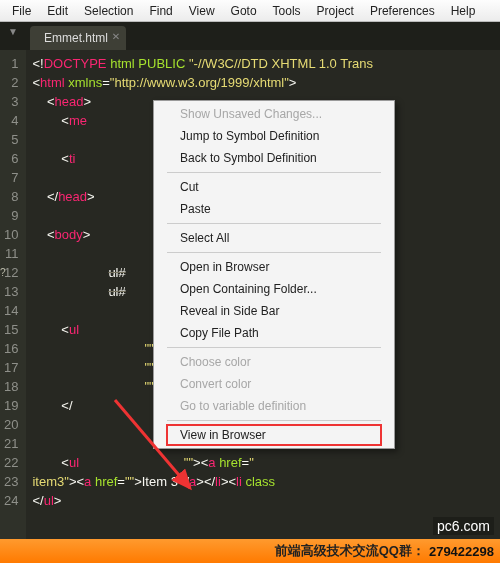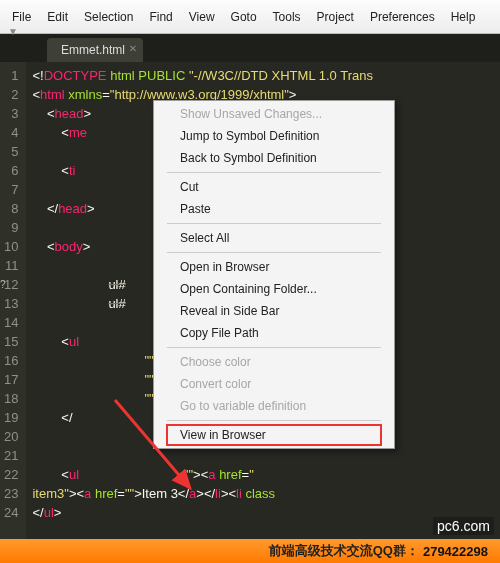--- a/index.html
+++ b/index.html
@@ -1,42 +1,42 @@
 <!DOCTYPE html>
 <html><head>
 <meta charset="utf-8">
 <style>
   * { margin: 0; padding: 0; box-sizing: border-box; font-family: "Segoe UI", Tahoma, sans-serif; }
   body { width: 500px; height: 563px; overflow: hidden; background: #272822; position: relative; }
-  .menubar { background: linear-gradient(#fdfdfd,#ececec); height: 34px; display: flex; align-items: center; padding: 0 4px; font-size: 12px; color: #222; border-bottom: 1px solid #bbb; }
+  .menubar { background: linear-gradient(#fdfdfd,#ececec); height: 22px; display: flex; align-items: center; padding: 0 4px; font-size: 12px; color: #222; border-bottom: 1px solid #bbb; }
   .menubar span { padding: 2px 8px; cursor: default; }
   .tabbar { background: #1e1f1a; height: 28px; display: flex; align-items: flex-end; padding-left: 30px; }
   .drop { position:absolute; left:8px; top:26px; color:#888; font-size:10px; }
-  .tab { background: #3e3f36; color: #ddd; font-size: 12px; padding: 5px 18px 5px 14px; border-top-left-radius: 4px; border-top-right-radius: 4px; position: relative; margin-left: 17px; }
+  .tab { background: #3e3f36; color: #ddd; font-size: 12px; padding: 5px 18px 5px 14px; border-top-left-radius: 4px; border-top-right-radius: 4px; position: relative; }
   .tab .x { position:absolute; right:6px; top:5px; color:#888; font-size:10px;}
   .editor { display: flex; height: calc(100% - 22px - 28px - 24px); font-family: Consolas, "Courier New", monospace; font-size: 13px; line-height: 19px; position: relative; }
   .gutter { background: #2f3129; color: #8f908a; text-align: right; padding: 4px 8px 4px 4px; user-select: none; }
   .gutter div { height: 19px; }
   .gutter .mark { position:relative; }
   .gutter .mark::before { content:"?"; position:absolute; left:-4px; color:#bba; font-size:10px;}
   .code { padding: 4px 0 4px 6px; white-space: pre; color: #f8f8f2; overflow: hidden; flex:1;}
   .code div { height: 19px; }
   .p-tag { color: #f92672; }
   .p-attr { color: #a6e22e; }
   .p-str { color: #e6db74; }
   .p-op { color:#f8f8f2; }
   .strike { text-decoration: line-through; text-decoration-color:#75715e;margin-left:47px; }
   .ctxmenu { position: absolute; left: 153px; top: 100px; width: 242px; background: #f4f4f4; border: 1px solid #9a9a9a; box-shadow: 3px 3px 6px rgba(0,0,0,.4); font-size: 12px; color: #222; padding: 2px 12px; }
   .ctxmenu .item { padding: 4px 14px; display:flex; justify-content:space-between; align-items:center;}
   .ctxmenu .item.disabled { color: #a7a7a7; }
   .ctxmenu hr { border: none; border-top: 1px solid #ccc; margin: 3px 1px; }
   .ctxmenu .highlight { border:2px solid #e33; padding:2px 12px; }
   .arrow-canvas { position:absolute; left:105px; top:390px; pointer-events:none; }
   .wm { position:absolute; right:6px; bottom:28px; color:#fff; font-size:14px; background:rgba(0,0,0,.25); padding:1px 4px;}
-  .footer { position:absolute; bottom:0; left:0; right:0; height:24px; background:linear-gradient(#ff9a2e,#ff7a00); color:#222; display:flex; align-items:center; justify-content:flex-end; padding:0 12px; font-size:13px; font-weight:bold;}
+  .footer { position:absolute; bottom:0; left:0; right:0; height:24px; background:linear-gradient(#ff9a2e,#ff7a00); color:#222; display:flex; align-items:center; justify-content:flex-end; padding:0 6px; font-size:13px; font-weight:bold;}
   .footer .num { color:#111; margin-left:4px; }
 </style>
 </head>
 <body>
 
 <div class="menubar" id="menubar">
     <span>File</span>
     <span>Edit</span>
     <span>Selection</span>
     <span>Find</span>

